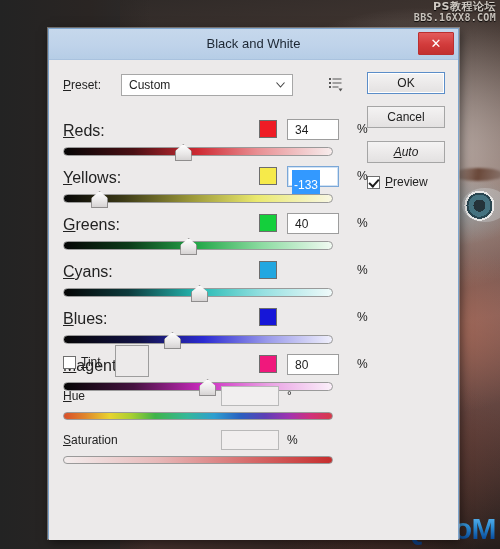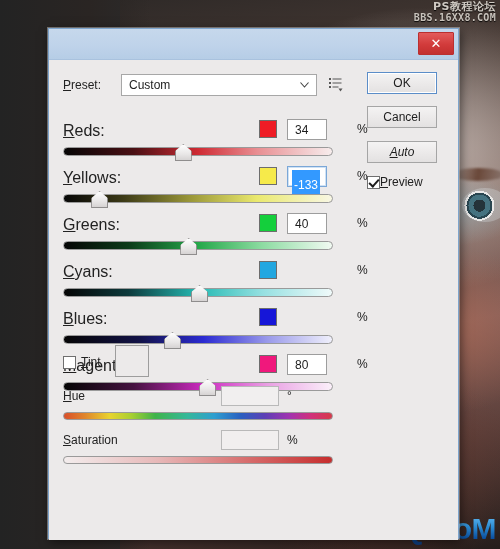--- a/index.html
+++ b/index.html
@@ -174,21 +174,21 @@
     font-family: "Liberation Sans", sans-serif;
   }
   .accel { text-decoration: underline; }
   #preset-label {
     position: absolute;
     left: 0; top: 4px;
   }
   #preset-select {
     position: absolute;
     left: 58px; top: 0;
-    width: 196px;
+    width: 172px;
     height: 22px;
     background: #fff;
     border: 1px solid #a7a7a7;
     box-sizing: border-box;
     cursor: pointer;
   }
   #preset-value {
     position: absolute;
     left: 7px; top: 3px;
     font-size: 12px;
@@ -203,21 +203,21 @@
     position: absolute;
     left: 264px; top: 2px;
     width: 17px; height: 17px;
     cursor: pointer;
   }
 
   
   .dlg-button {
     position: absolute;
     left: 318px;
-    width: 70px;
+    width: 78px;
     height: 22px;
     background: linear-gradient(180deg, #f4f3f3 0%, #eceaea 50%, #e3e1e1 100%);
     border: 1px solid #a5a5a5;
     box-sizing: border-box;
     font-size: 12px;
     color: #1d1d1d;
     text-align: center;
     line-height: 20px;
     cursor: pointer;
     font-family: "Liberation Sans", sans-serif;
@@ -250,20 +250,21 @@
   .cb-box.checked::after {
     content: "";
     position: absolute;
     left: 3px; top: 0px;
     width: 4px; height: 8px;
     border: solid #1d1d1d;
     border-width: 0 2px 2px 0;
     transform: rotate(42deg);
   }
   #preview-label {
+    margin-left: 5px;
     font-size: 12px;
     color: #222;
   }
 
   
   .channel {
     position: absolute;
     left: 14px;
     width: 336px;
     height: 47px;
@@ -277,21 +278,21 @@
   .ch-swatch {
     position: absolute;
     left: 196px; top: 0;
     width: 18px; height: 18px;
     border: 1px solid #6d6d6d;
     box-sizing: border-box;
   }
   .ch-input {
     position: absolute;
     left: 224px; top: -1px;
-    width: 40px; height: 21px;
+    width: 52px; height: 21px;
     background: #fff;
     border: 1px solid #9d9d9d;
     box-sizing: border-box;
     cursor: text;
   }
   .ch-input.focused {
     border: 1px solid #7ba7d7;
     box-shadow: inset 0 0 0 1px #cfe2f5;
   }
   .ch-input-val {
@@ -400,20 +401,21 @@
 <div id="watermark-top">
   <span class="wm-cn">PS教程论坛</span>
   <span class="wm-url">BBS.16XX8.COM</span>
 </div>
 
 <div id="watermark-bottom">UiBQ.CoM</div>
 
 <div id="dialog">
 
   <div id="titlebar">
+    <div id="dialog-title">Black and White</div>
     <div id="close-button">✕</div>
   </div>
 
   <div id="dialog-body">
 
     <div id="preset-row">
       <span id="preset-label" class="field-label"><span class="accel">P</span>reset:</span>
       <div id="preset-select">
         <span id="preset-value">Custom</span>
         <svg id="preset-chevron" viewBox="0 0 9 6">

